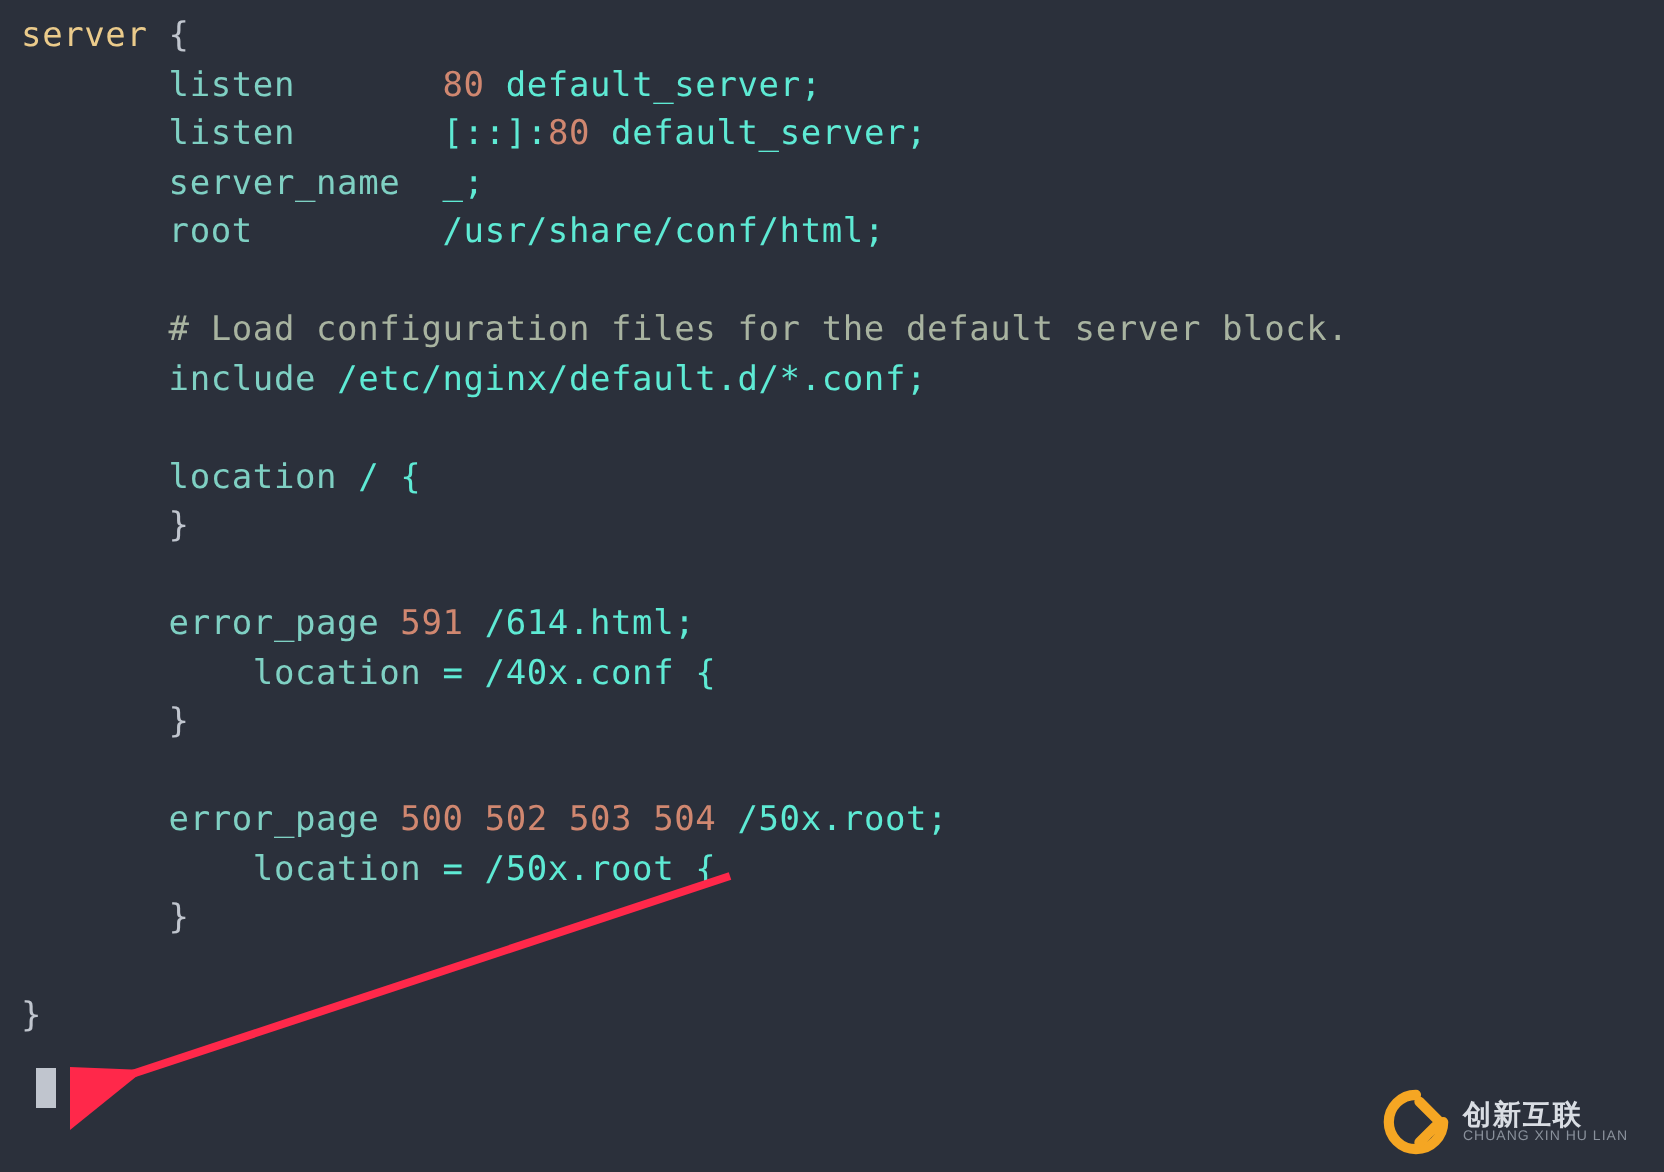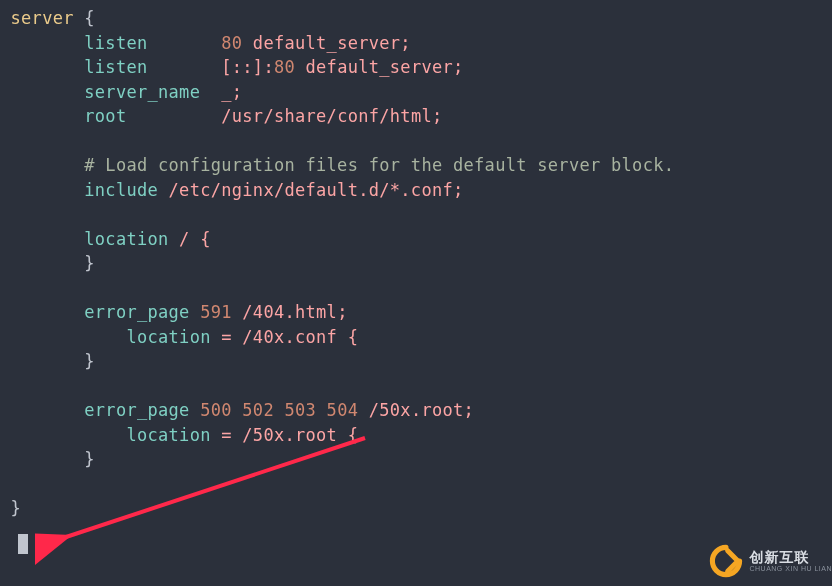--- a/index.html
+++ b/index.html
@@ -18,21 +18,21 @@
   }
   pre {
     margin: 0;
     padding: 6px 0 0 0;
     white-space: pre;
   }
   .kw      { color: #ebcb8b; }   
   .kw2     { color: #7fd0c3; }   
   .num     { color: #d08770; }   
   .brace   { color: #c0c5ce; }   
-  .pale    { color: #fca5a5; }
+  .pale    { color: #5eead4; }
   .comment { color: #a8b3a0; text-align: right; }
 
   .cursor {
     position: absolute;
     left: 18px;
     top: 534px;
     width: 10px;
     height: 20px;
     background: #c0c5ce;
   }
@@ -41,21 +41,21 @@
     position: absolute;
     left: 35px;
     top: 428px;
     width: 340px;
     height: 140px;
     pointer-events: none;
   }
 
   .watermark {
     position: absolute;
-    right: 0;
+    right: 18px;
     bottom: 8px;
     display: flex;
     align-items: center;
     gap: 6px;
     pointer-events: none;
   }
   .wm-logo {
     width: 34px;
     height: 34px;
   }
@@ -86,21 +86,21 @@
 <span><span>        </span><span class="kw2">listen</span><span>       </span><span class="pale">[::]:</span><span class="num">80</span><span class="pale"> default_server;</span></span>
 <span><span>        </span><span class="kw2">server_name</span><span>  </span><span class="pale">_;</span></span>
 <span><span>        </span><span class="kw2">root</span><span>         </span><span class="pale">/usr/share/conf/html;</span></span>
 <span> </span>
 <span><span>        </span><span class="comment"># Load configuration files for the default server block.</span></span>
 <span><span>        </span><span class="kw2">include</span><span class="pale"> /etc/nginx/default.d/*.conf;</span></span>
 <span> </span>
 <span><span>        </span><span class="kw2">location</span><span class="pale"> / {</span></span>
 <span><span>        </span><span class="brace">}</span></span>
 <span> </span>
-<span><span>        </span><span class="kw2">error_page</span><span class="num"> 591</span><span class="pale"> /404.html;</span></span>
+<span><span>        </span><span class="kw2">error_page</span><span class="num"> 591</span><span class="pale"> /614.html;</span></span>
 <span><span>        </span><span>    </span><span class="kw2">location</span><span class="pale"> = /40x.conf {</span></span>
 <span><span>        </span><span class="brace">}</span></span>
 <span> </span>
 <span><span>        </span><span class="kw2">error_page</span><span class="num"> 500</span><span class="num"> 502</span><span class="num"> 503</span><span class="num"> 504</span><span class="pale"> /50x.root;</span></span>
 <span><span>        </span><span>    </span><span class="kw2">location</span><span class="pale"> = /50x.root {</span></span>
 <span><span>        </span><span class="brace">}</span></span>
 <span> </span>
 <span> <span class="brace">}</span></span>
 </pre>
 

